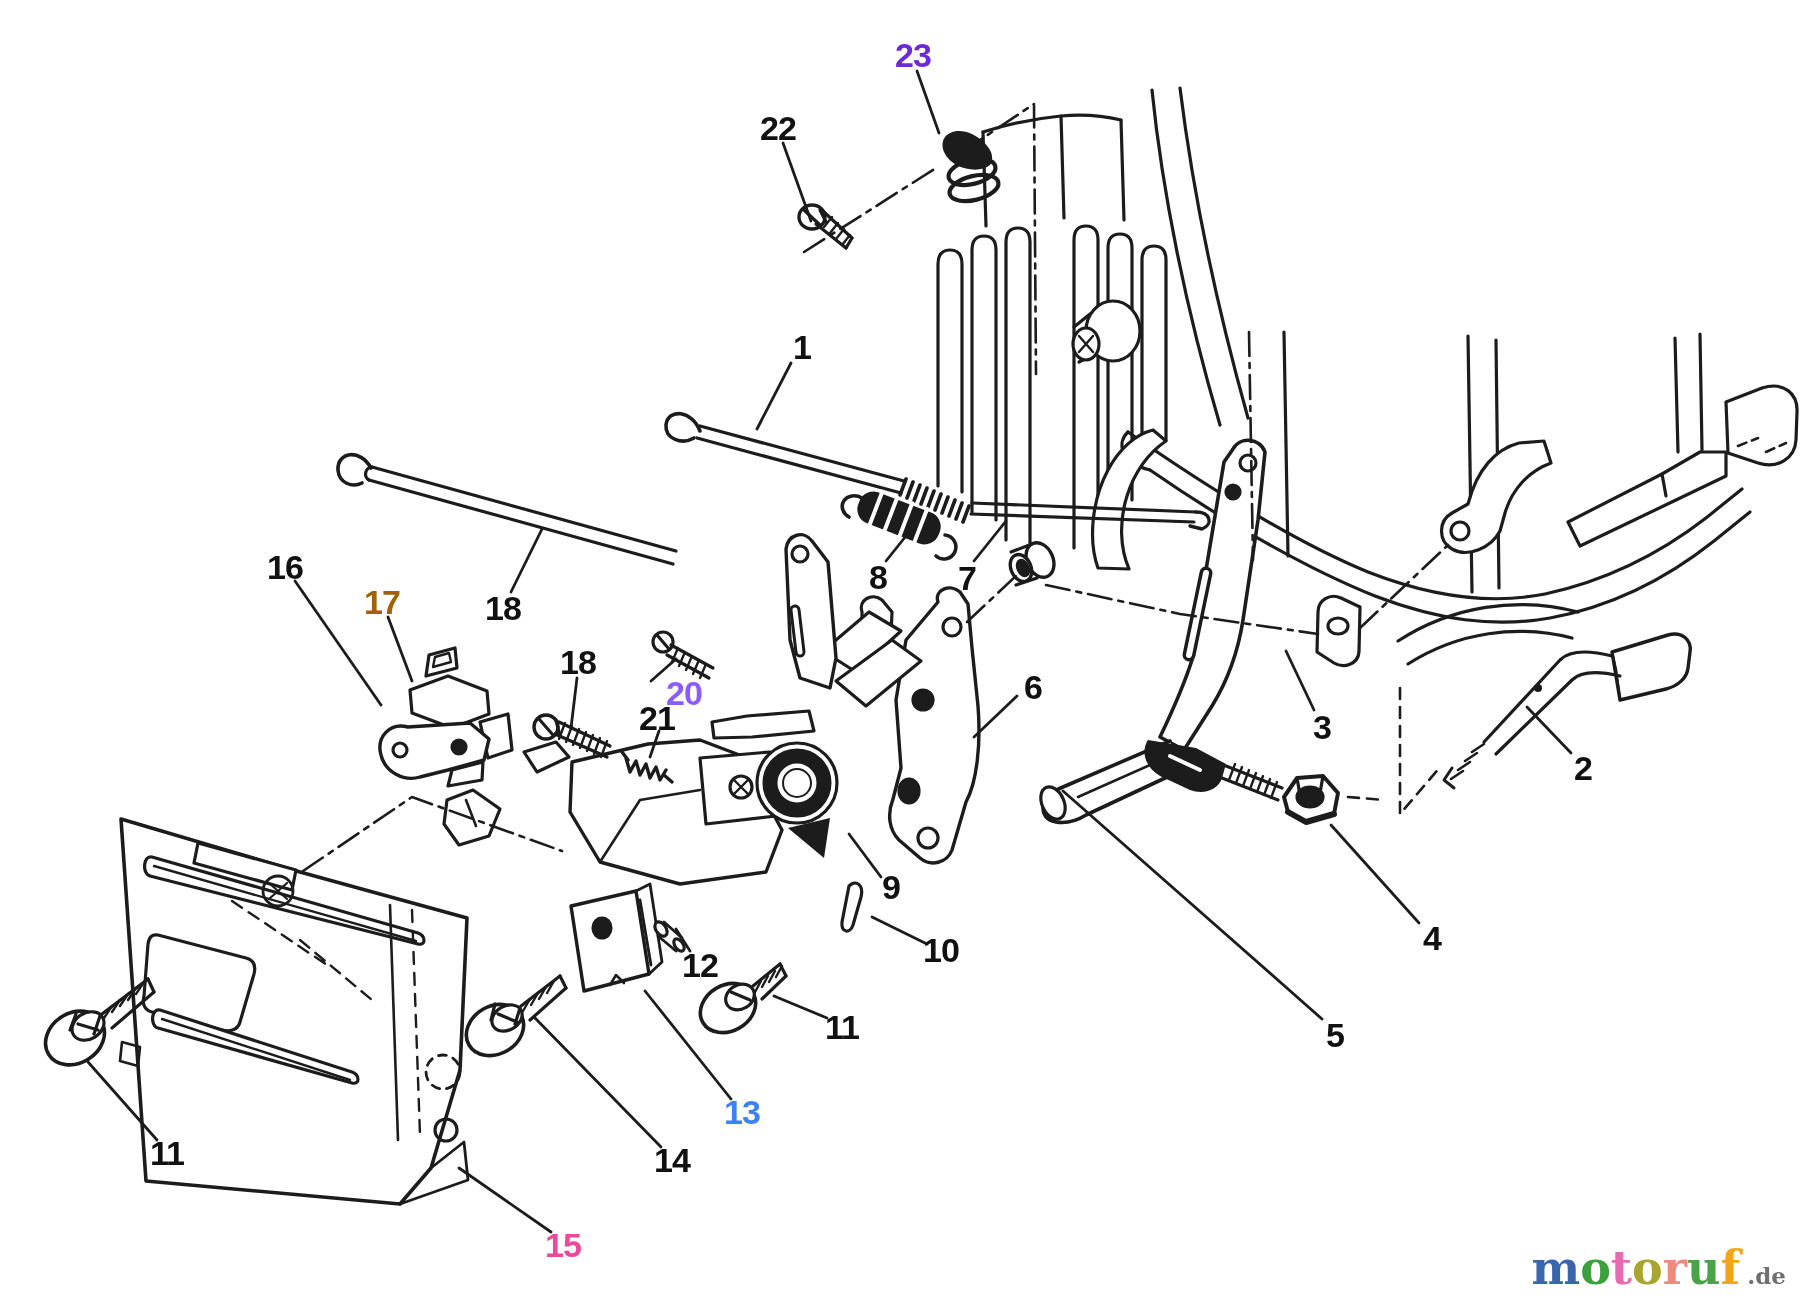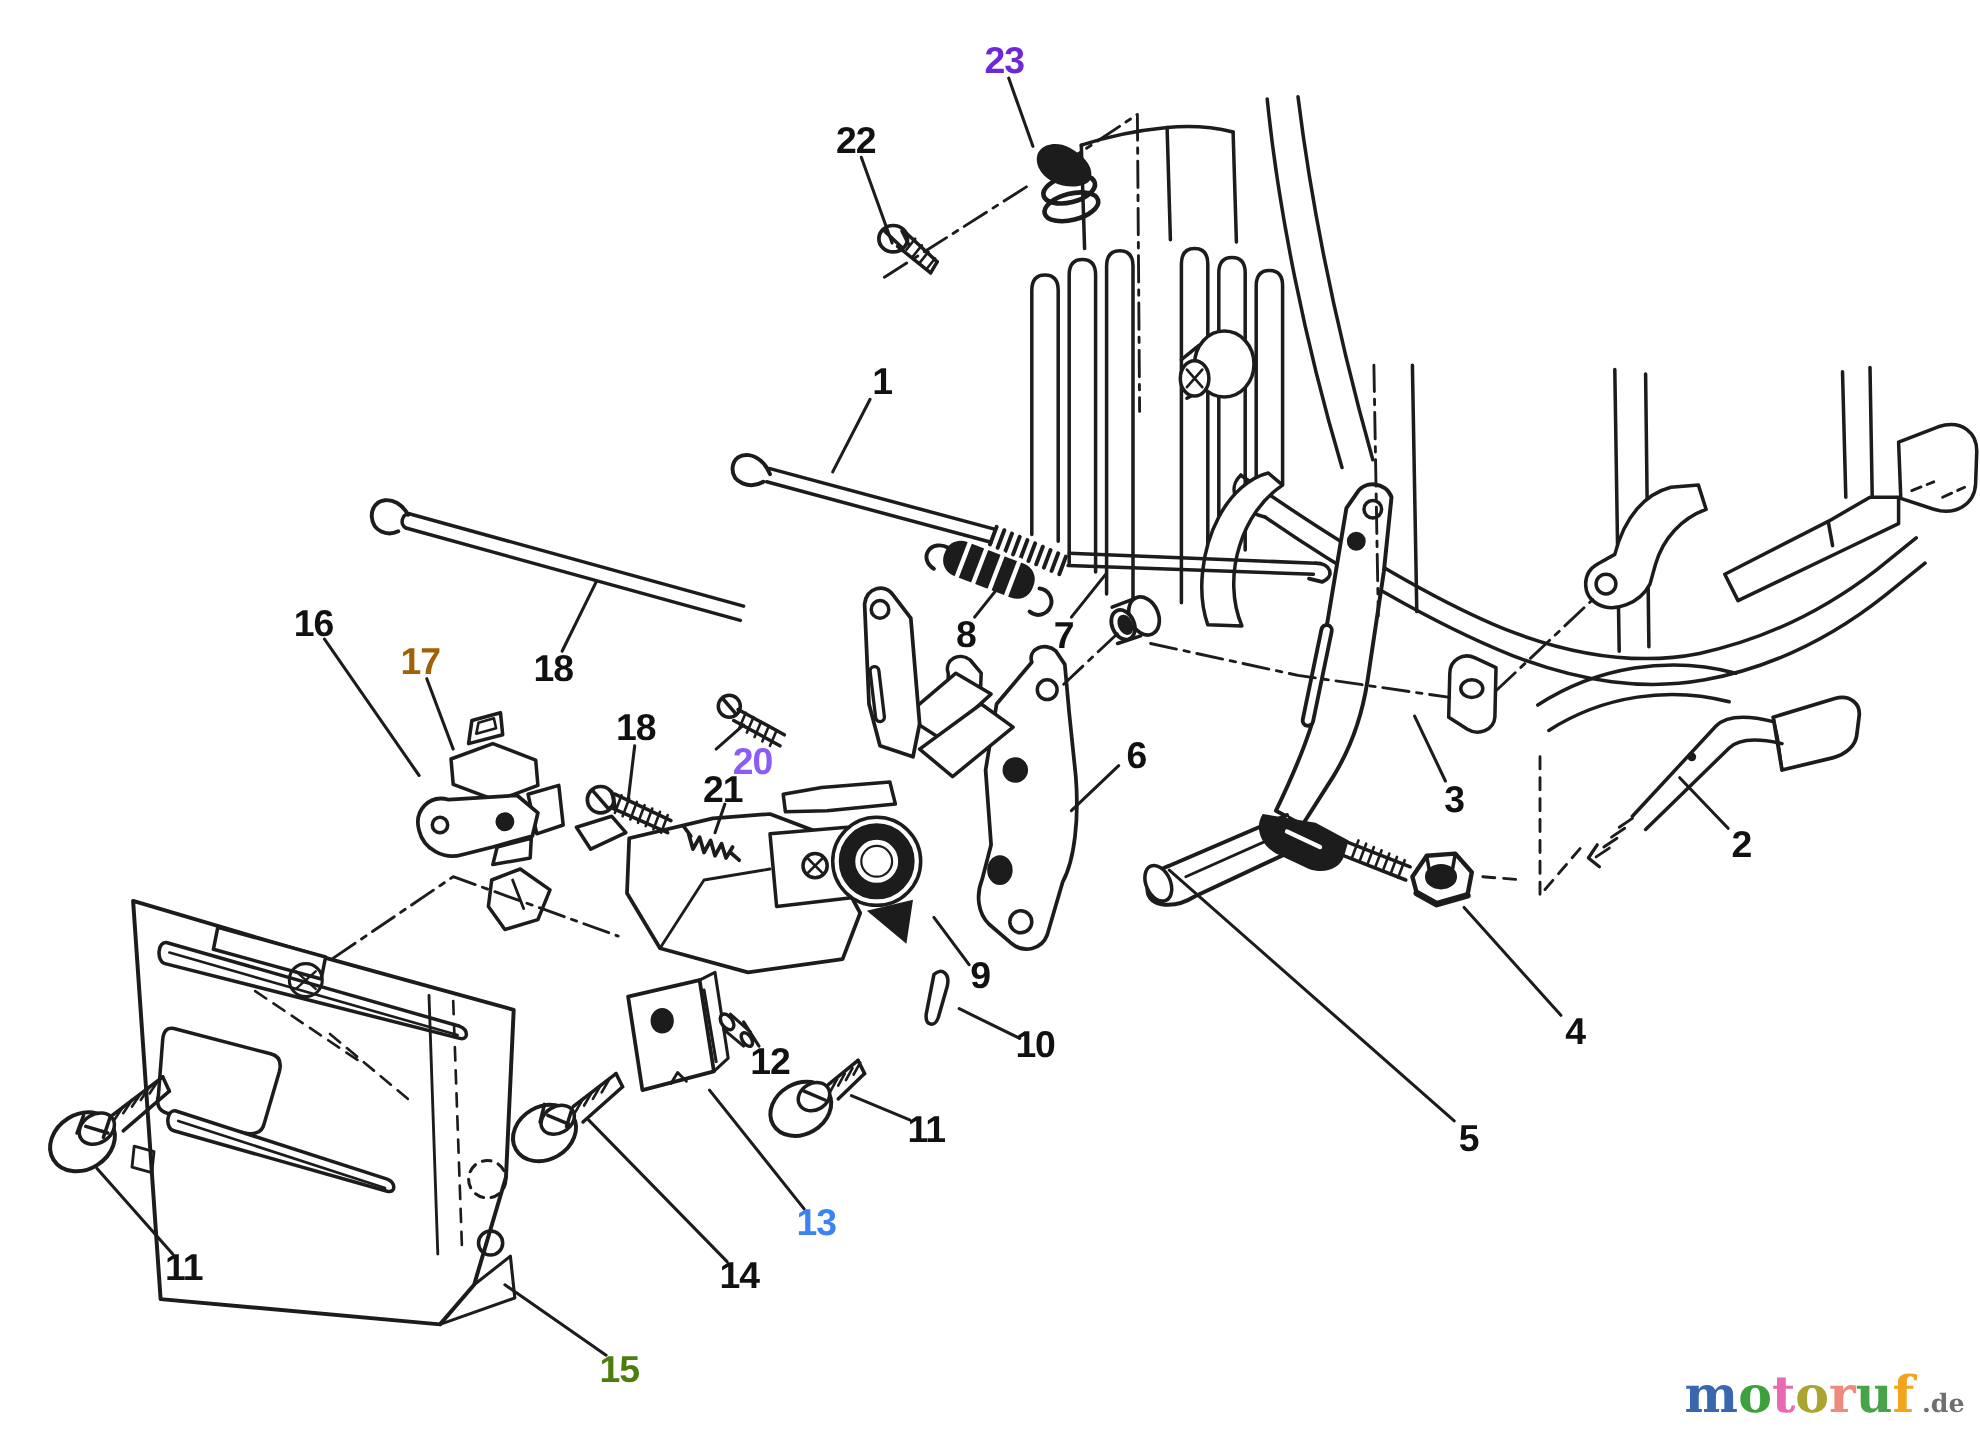--- a/index.html
+++ b/index.html
@@ -290,21 +290,21 @@
       <div class="plabel" style="left: 1033px; top: 687px; color: rgb(17, 17, 17);">6</div>
       <div class="plabel" style="left: 967px; top: 578px; color: rgb(17, 17, 17);">7</div>
       <div class="plabel" style="left: 878px; top: 577px; color: rgb(17, 17, 17);">8</div>
       <div class="plabel" style="left: 891px; top: 887px; color: rgb(17, 17, 17);">9</div>
       <div class="plabel" style="left: 941px; top: 950px; color: rgb(17, 17, 17);">10</div>
       <div class="plabel" style="left: 167px; top: 1153px; color: rgb(17, 17, 17);">11</div>
       <div class="plabel" style="left: 842px; top: 1027px; color: rgb(17, 17, 17);">11</div>
       <div class="plabel" style="left: 700px; top: 965px; color: rgb(17, 17, 17);">12</div>
       <div class="plabel" style="left: 742px; top: 1112px; color: #3b82f6;">13</div>
       <div class="plabel" style="left: 672px; top: 1160px; color: rgb(17, 17, 17);">14</div>
-      <div class="plabel" style="left: 563px; top: 1245px; color: #4d7c0f;">15</div>
+      <div class="plabel" style="left: 563px; top: 1245px; color: #ec4899;">15</div>
       <div class="plabel" style="left: 285px; top: 567px; color: rgb(17, 17, 17);">16</div>
       <div class="plabel" style="left: 382px; top: 602px; color: #a16207;">17</div>
       <div class="plabel" style="left: 503px; top: 608px; color: rgb(17, 17, 17);">18</div>
       <div class="plabel" style="left: 578px; top: 662px; color: rgb(17, 17, 17);">18</div>
       <div class="plabel" style="left: 640px; top: 693px; color: #8b5cf6; margin-left: 44px;">20</div>
       <div class="plabel" style="left: 657px; top: 718px; color: rgb(17, 17, 17);">21</div>
       <div class="plabel" style="left: 778px; top: 128px; color: rgb(17, 17, 17);">22</div>
       <div class="plabel" style="left: 913px; top: 55px; color: #6d28d9;">23</div>
     </div>
 

